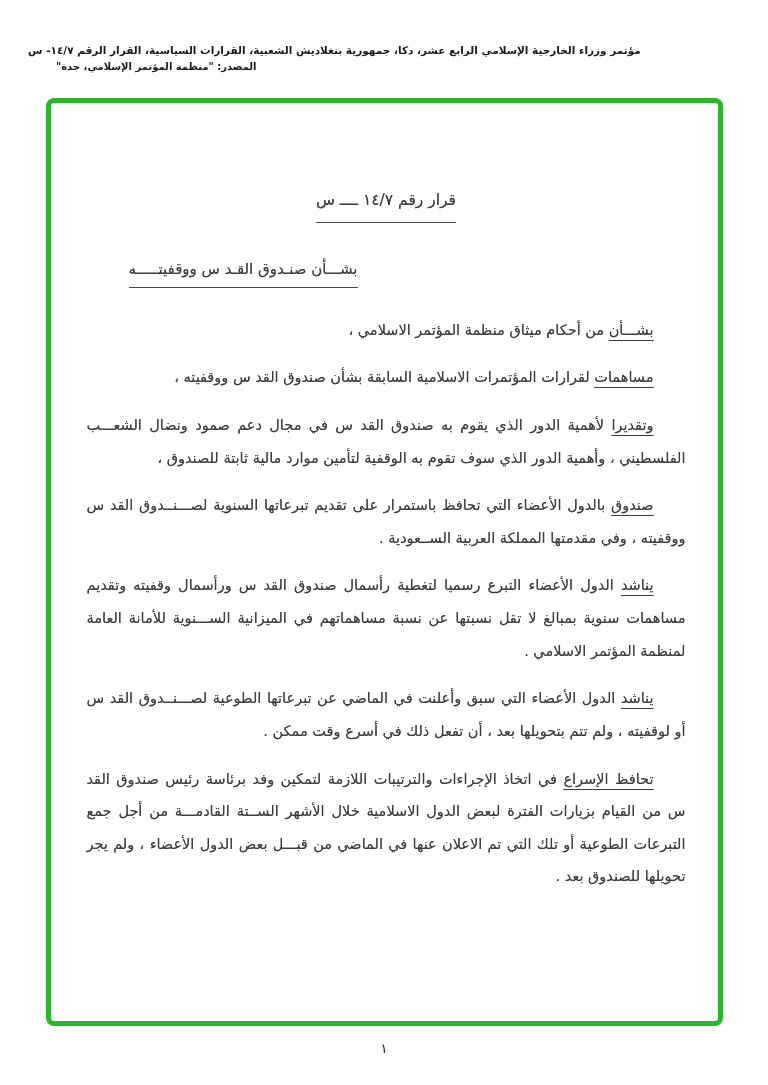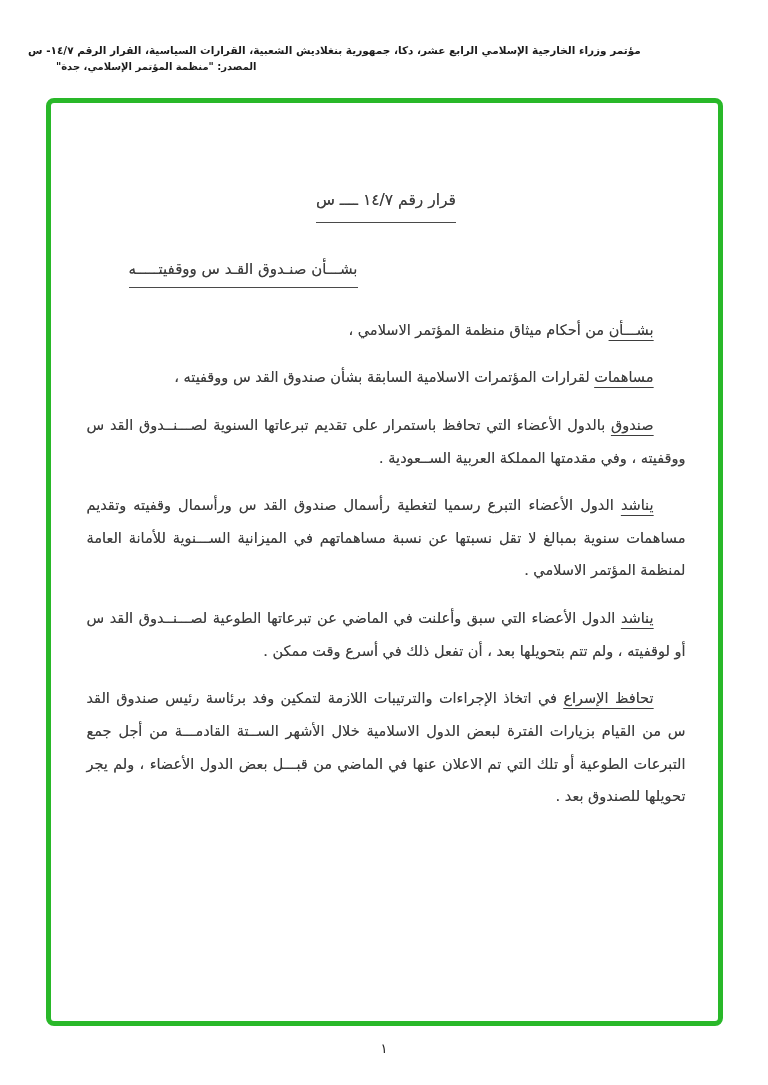--- a/index.html
+++ b/index.html
@@ -107,20 +107,21 @@
     <div class="scan">
 
       <h1 class="title">قرار رقم ١٤/٧ ــــ س</h1>
       <h2 class="subtitle">بشـــأن صنـدوق القـد س ووقفيتـــــه</h2>
 
 
       <p class="para"><span class="lead">بشـــأن</span><span> من أحكام ميثاق منظمة المؤتمر الاسلامي ،</span></p>
 
       <p class="para"><span class="lead">مساهمات</span><span> لقرارات المؤتمرات الاسلامية السابقة بشأن صندوق القد س ووقفيته ،</span></p>
 
+      <p class="para"><span class="lead">وتقديرا</span><span> لأهمية الدور الذي يقوم به صندوق القد س في مجال دعم صمود ونضال الشعـــب الفلسطيني ، وأهمية الدور الذي سوف تقوم به الوقفية لتأمين موارد مالية ثابتة للصندوق ،</span></p>
 
       <p class="para"><span class="lead">صندوق</span><span> بالدول الأعضاء التي تحافظ باستمرار على تقديم تبرعاتها السنوية لصـــنــدوق القد س ووقفيته ، وفي مقدمتها المملكة العربية الســعودية .</span></p>
 
       <p class="para"><span class="lead">يناشد</span><span> الدول الأعضاء التبرع رسميا لتغطية رأسمال صندوق القد س ورأسمال وقفيته وتقديم مساهمات سنوية بمبالغ لا تقل نسبتها عن نسبة مساهماتهم في الميزانية الســـنوية للأمانة العامة لمنظمة المؤتمر الاسلامي .</span></p>
 
       <p class="para"><span class="lead">يناشد</span><span> الدول الأعضاء التي سبق وأعلنت في الماضي عن تبرعاتها الطوعية لصـــنــدوق القد س أو لوقفيته ، ولم تتم بتحويلها بعد ، أن تفعل ذلك في أسرع وقت ممكن .</span></p>
 
       <p class="para"><span class="lead">تحافظ الإسراع</span><span> في اتخاذ الإجراءات والترتيبات اللازمة لتمكين وفد برئاسة رئيس صندوق القد س من القيام بزيارات الفترة لبعض الدول الاسلامية خلال الأشهر الســتة القادمـــة من أجل جمع التبرعات الطوعية أو تلك التي تم الاعلان عنها في الماضي من قبـــل بعض الدول الأعضاء ، ولم يجر تحويلها للصندوق بعد .</span></p>
 
     </div>

